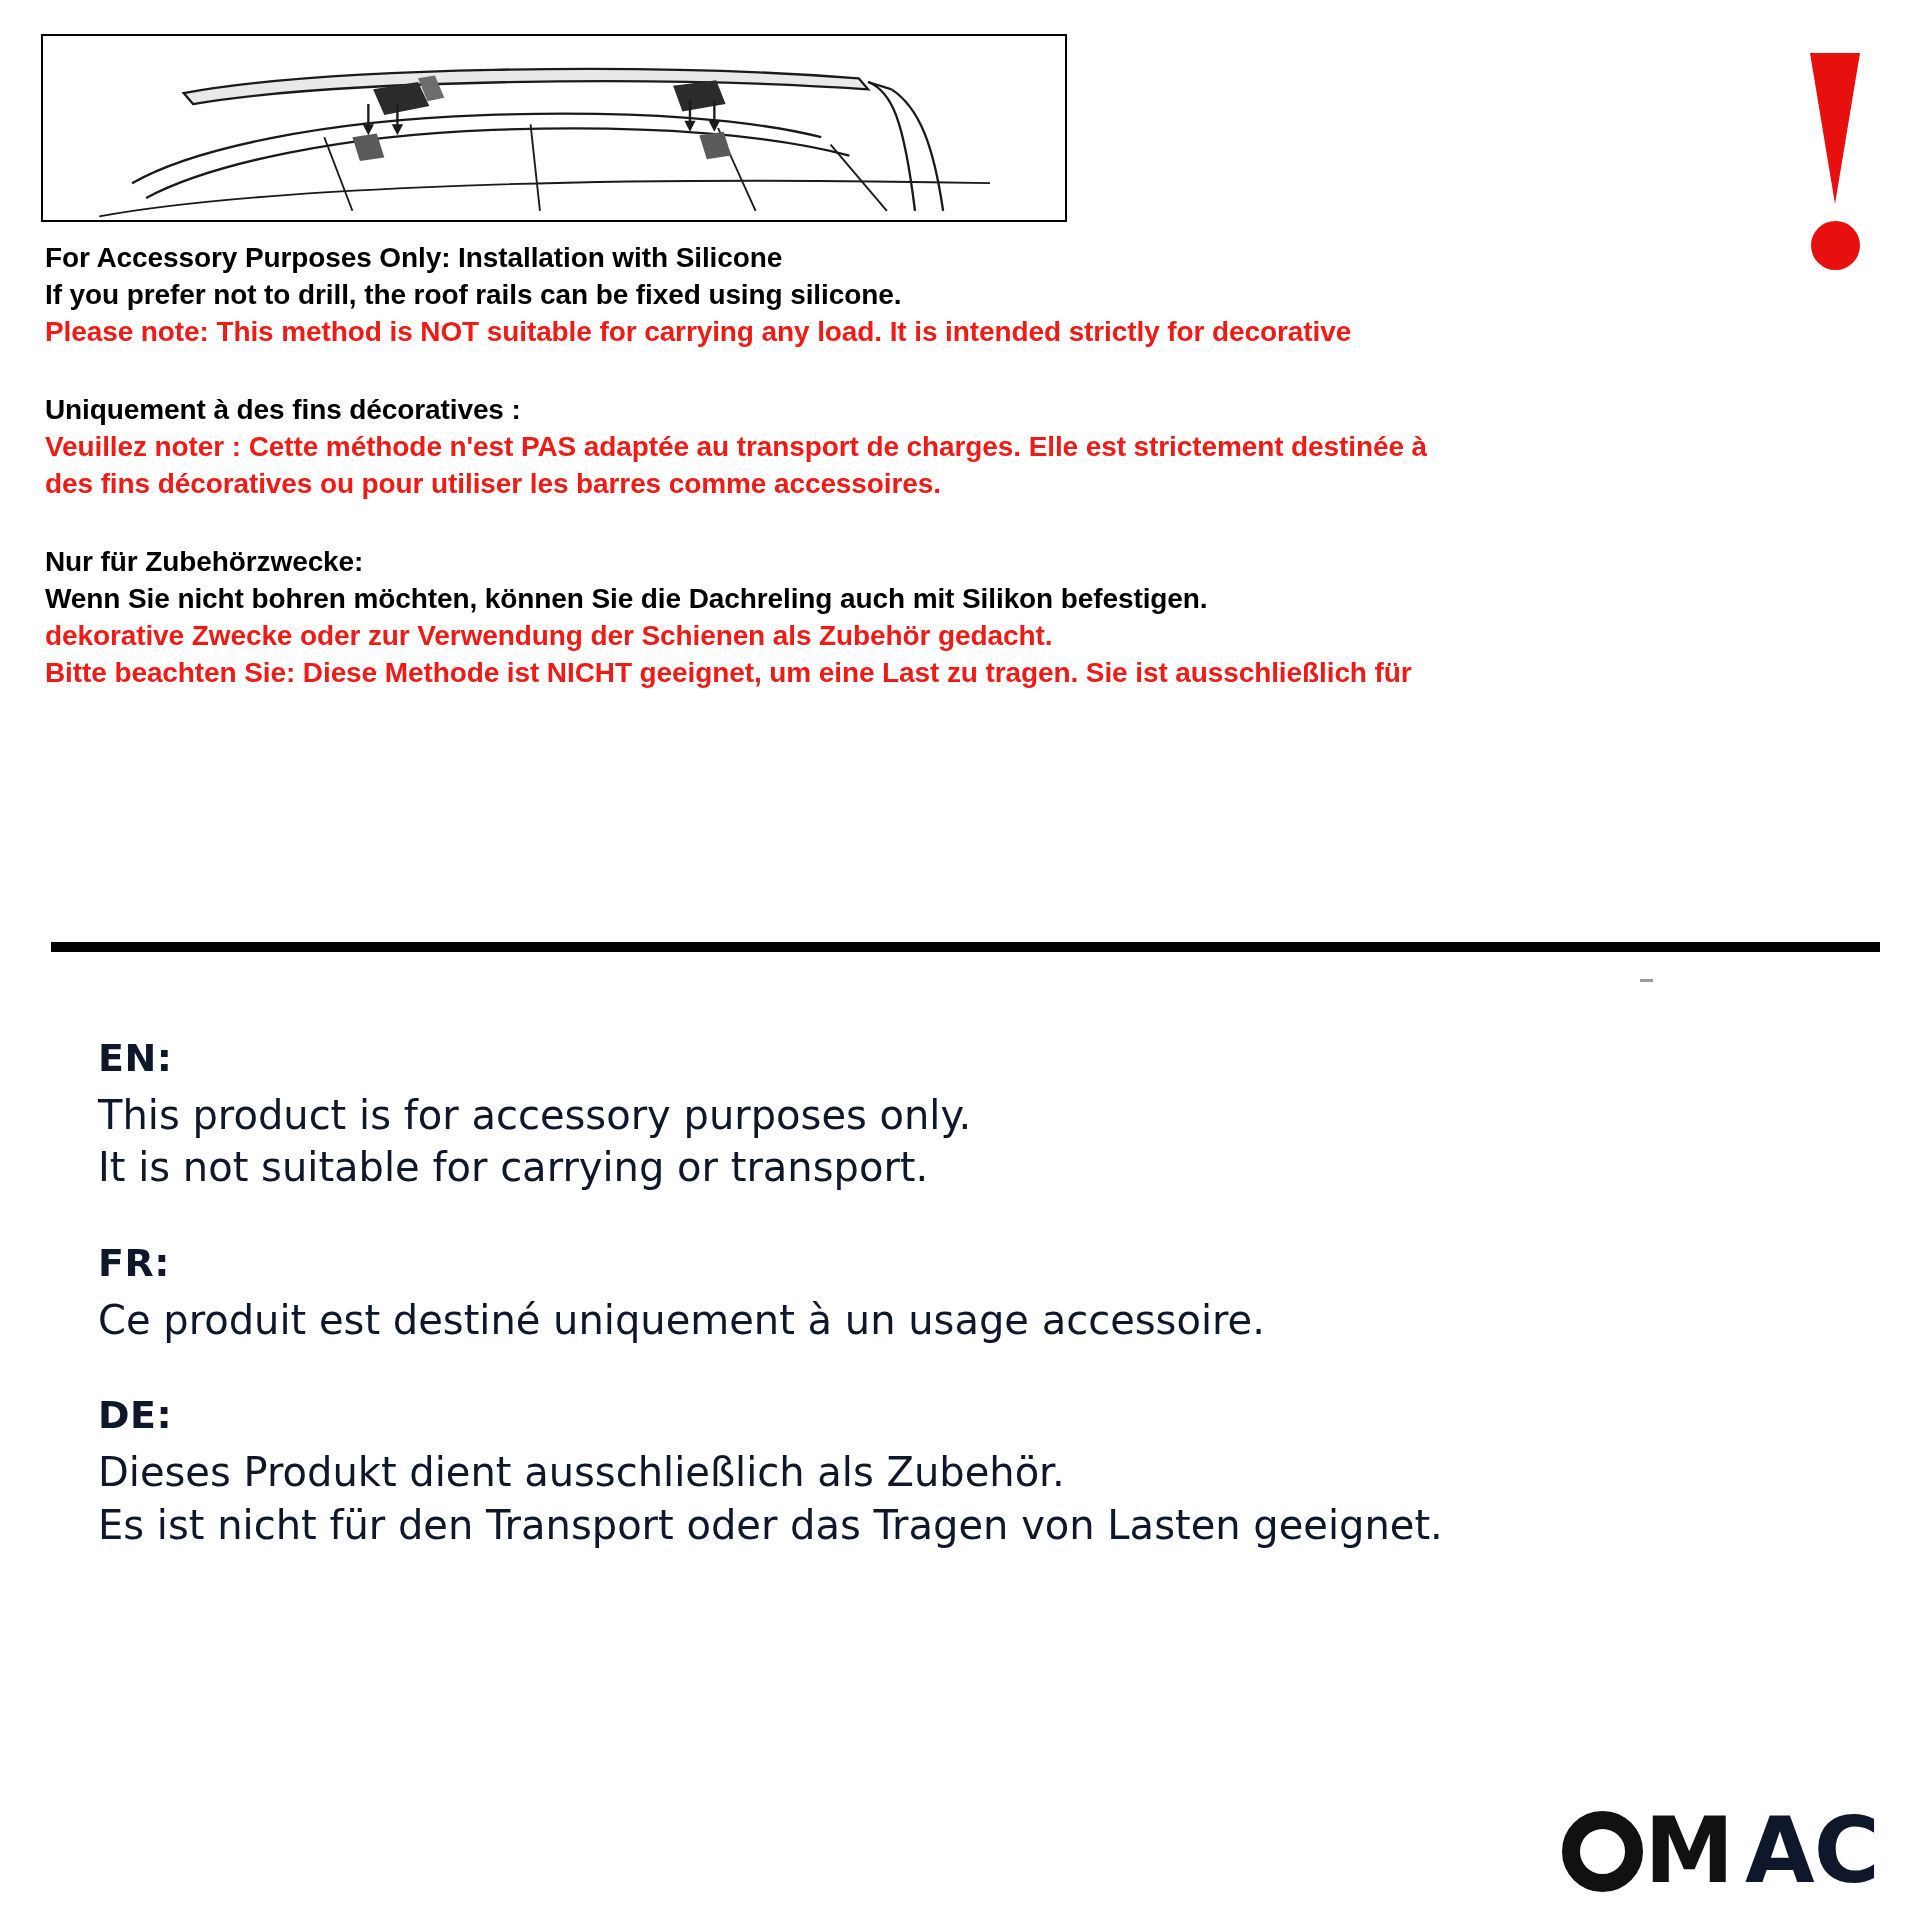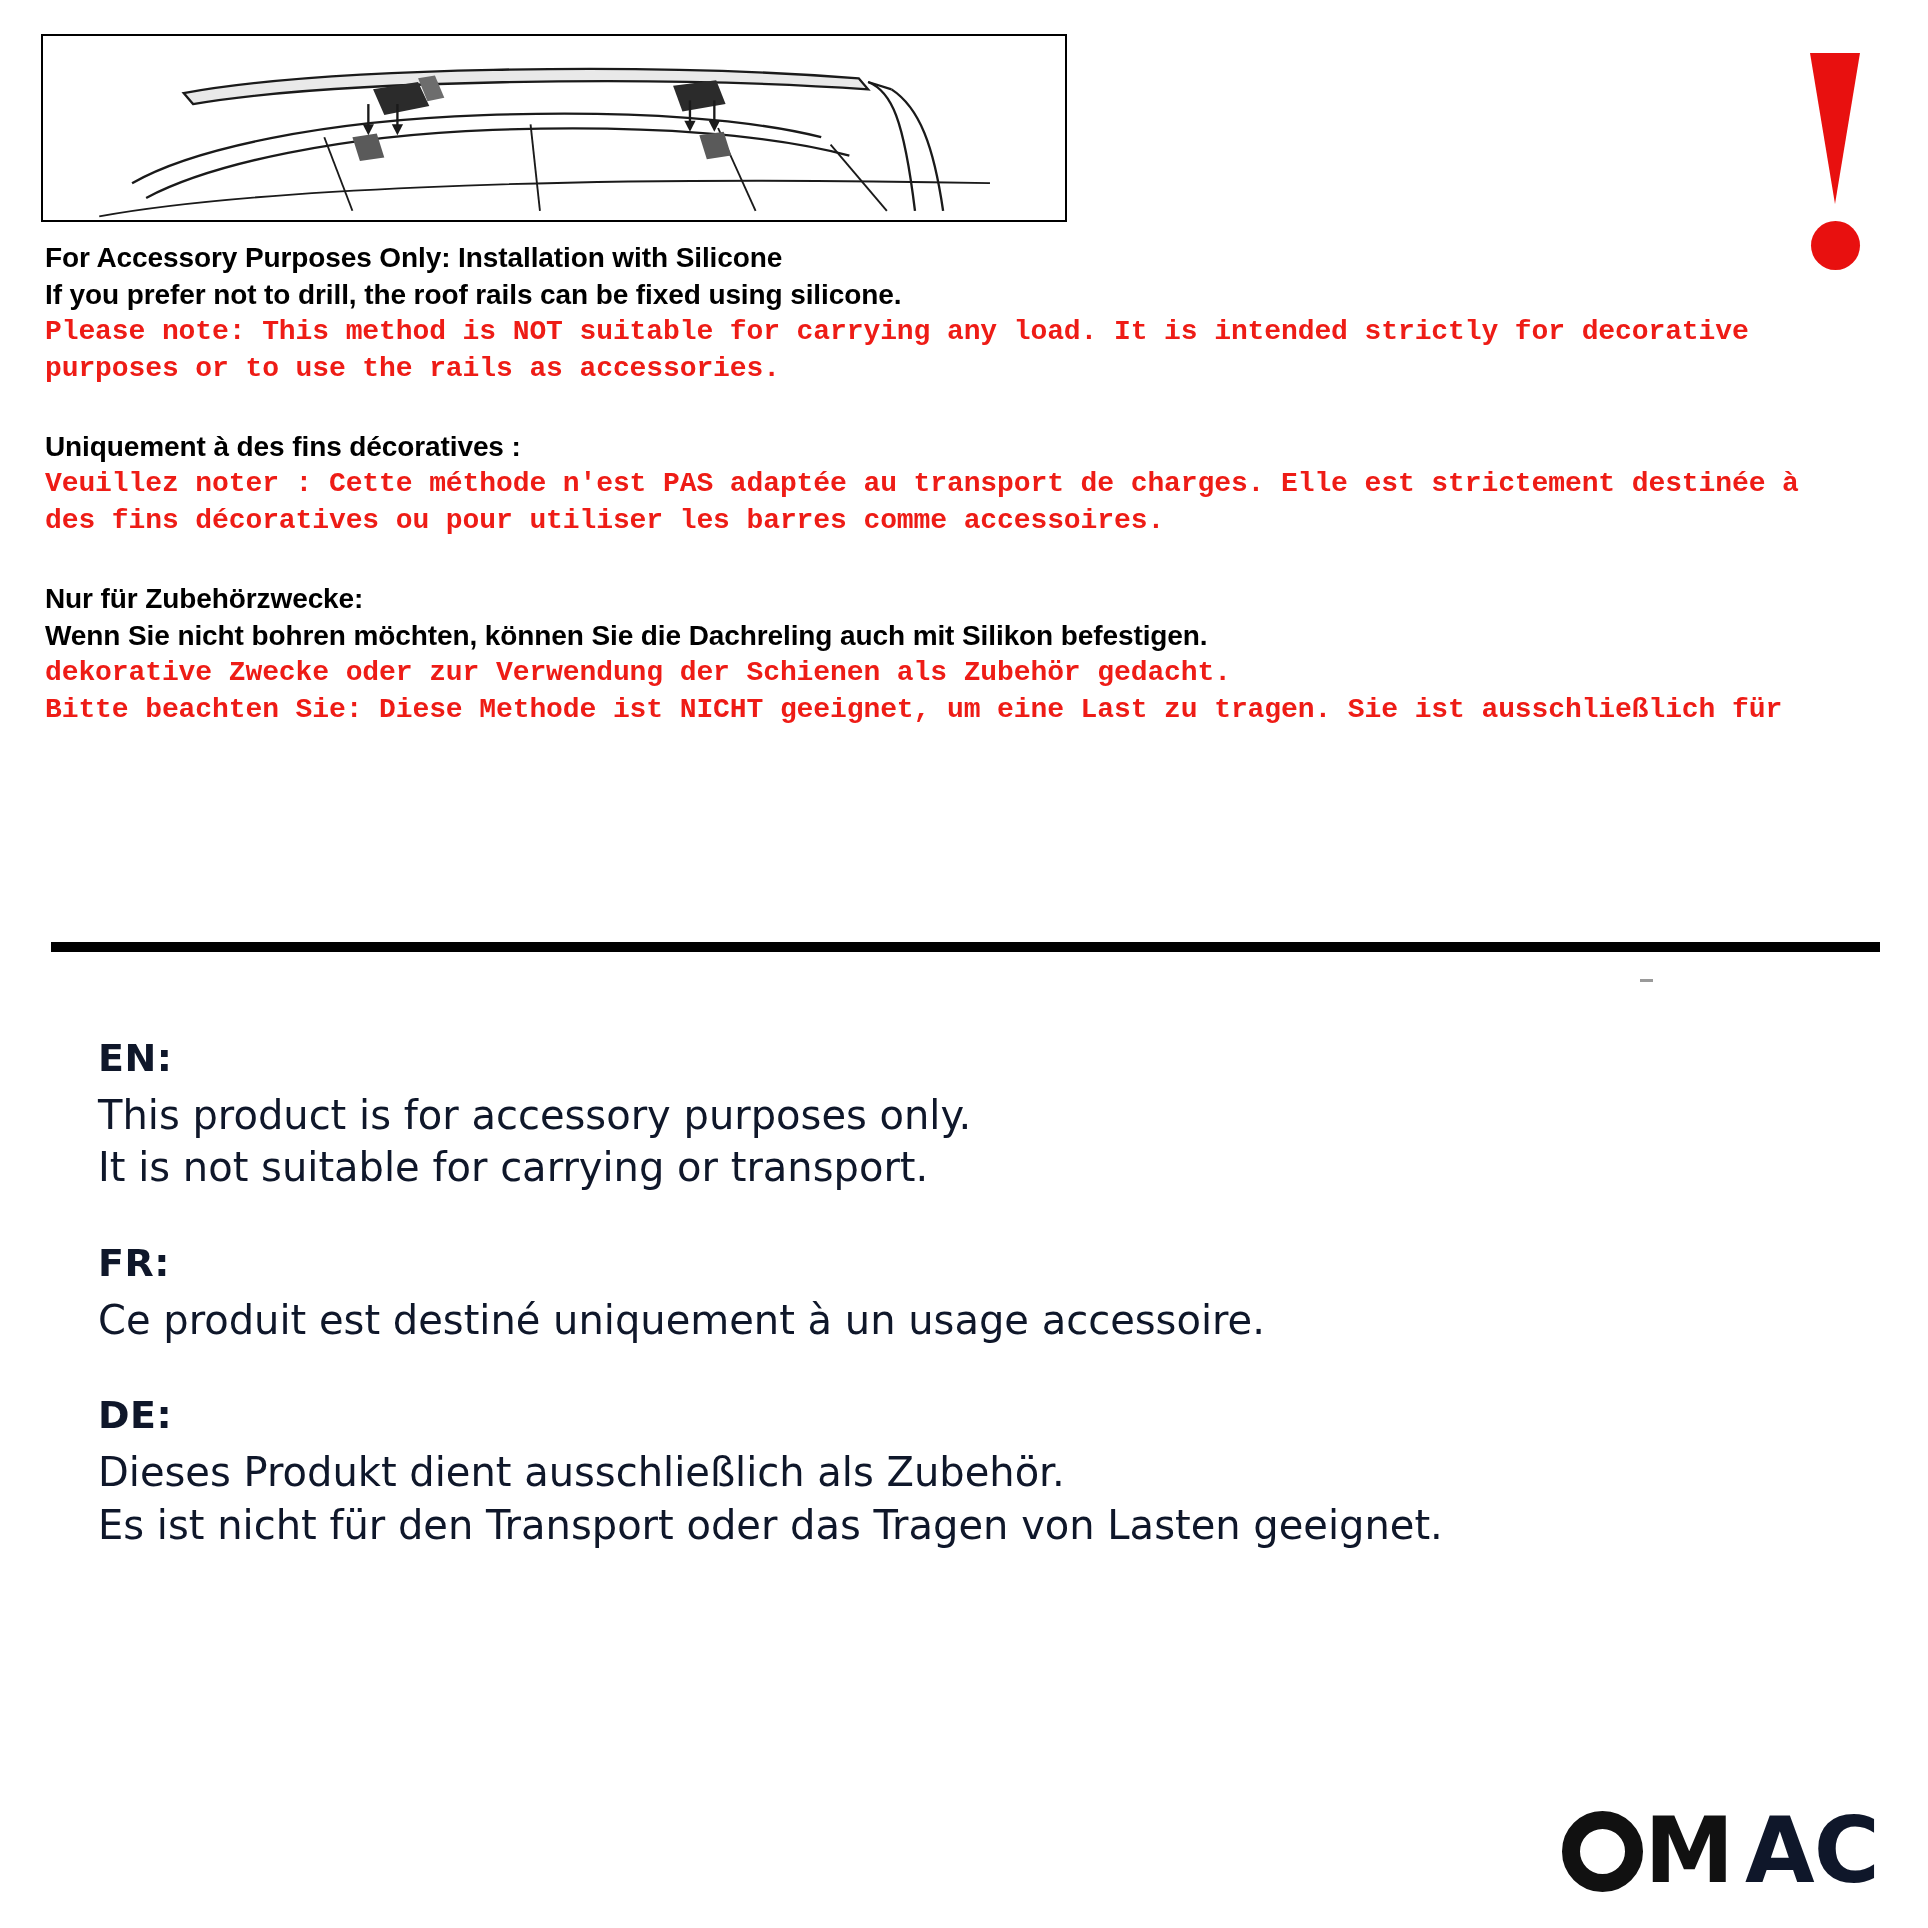--- a/index.html
+++ b/index.html
@@ -72,21 +72,21 @@
     top: 240px;
     width: 1789px;
     font-size: 28px;
     line-height: 1.32;
     font-weight: bold;
     letter-spacing: -0.1px;
   }
   .notice-block .para { margin-bottom: 0; }
   .notice-block .gap { height: 41px; }
   .notice-block .line { display: block; }
-  .notice-block .red { color: #ee1c16; font-family: Liberation Mono, monospace; }
+  .notice-block .red { color: #ee1c16; }
 
   
   .divider {
     position: absolute;
     left: 51px;
     top: 942px;
     width: 1829px;
     height: 10.4px;
     background: #000;
   }
@@ -196,21 +196,20 @@
     <span class="bar"></span>
     <span class="dot"></span>
   </div>
 
   <div class="notice-block">
 
     <div class="para">
       <span class="line">For Accessory Purposes Only:  Installation with Silicone</span>
       <span class="line">If you prefer not to drill, the roof rails can be fixed using silicone.</span>
       <span class="line red">Please note: This method is NOT suitable for carrying any load. It is intended strictly for decorative</span>
-      <span class="line red">purposes or to use the rails as accessories.</span>
     </div>
 
     <div class="gap"></div>
 
     <div class="para">
       <span class="line">Uniquement à des fins décoratives :</span>
       <span class="line red">Veuillez noter : Cette méthode n'est PAS adaptée au transport de charges. Elle est strictement destinée à</span>
       <span class="line red">des fins décoratives ou pour utiliser les barres comme accessoires.</span>
     </div>
 

